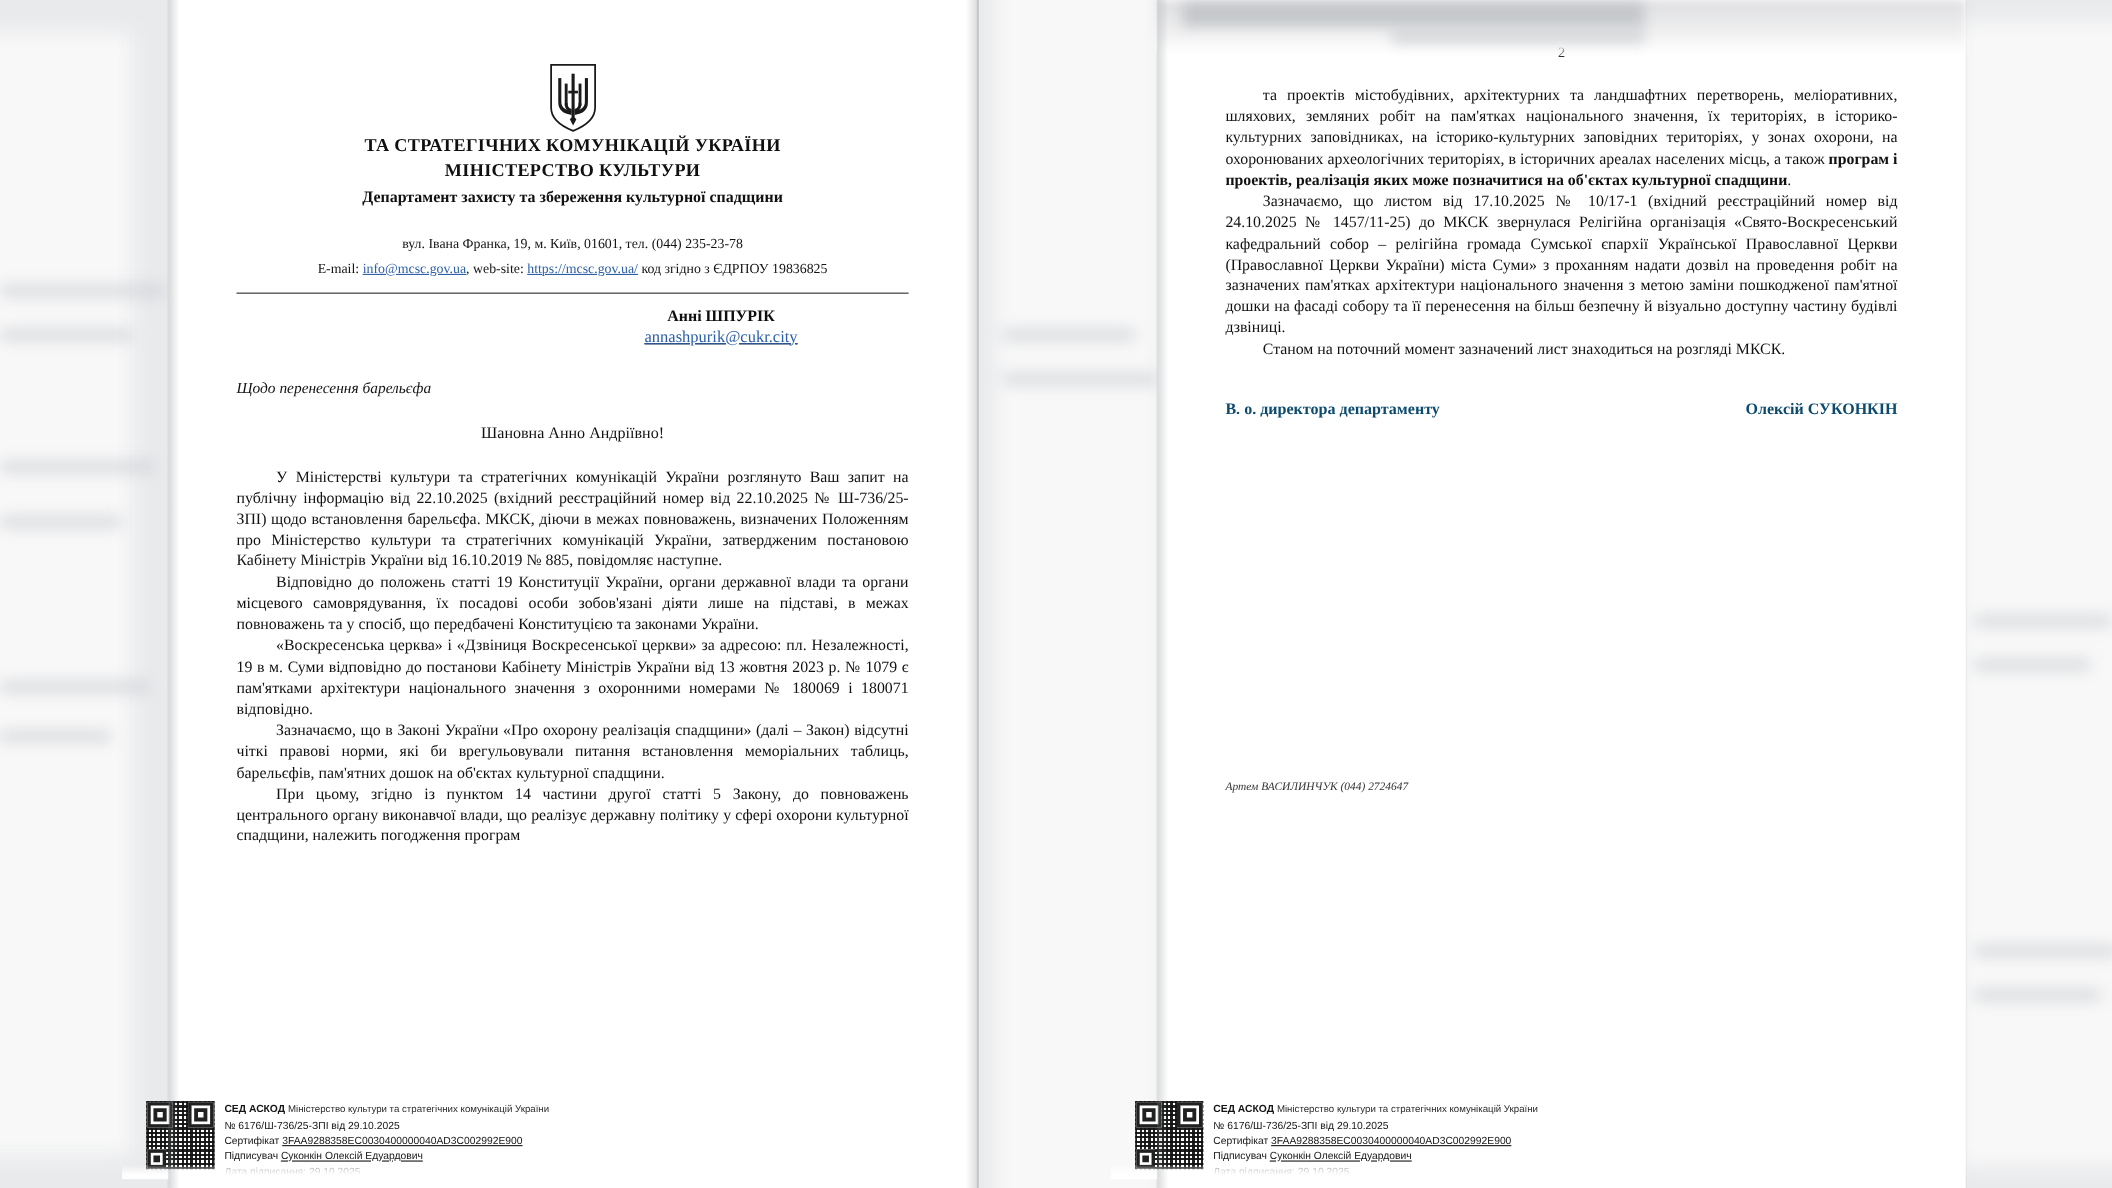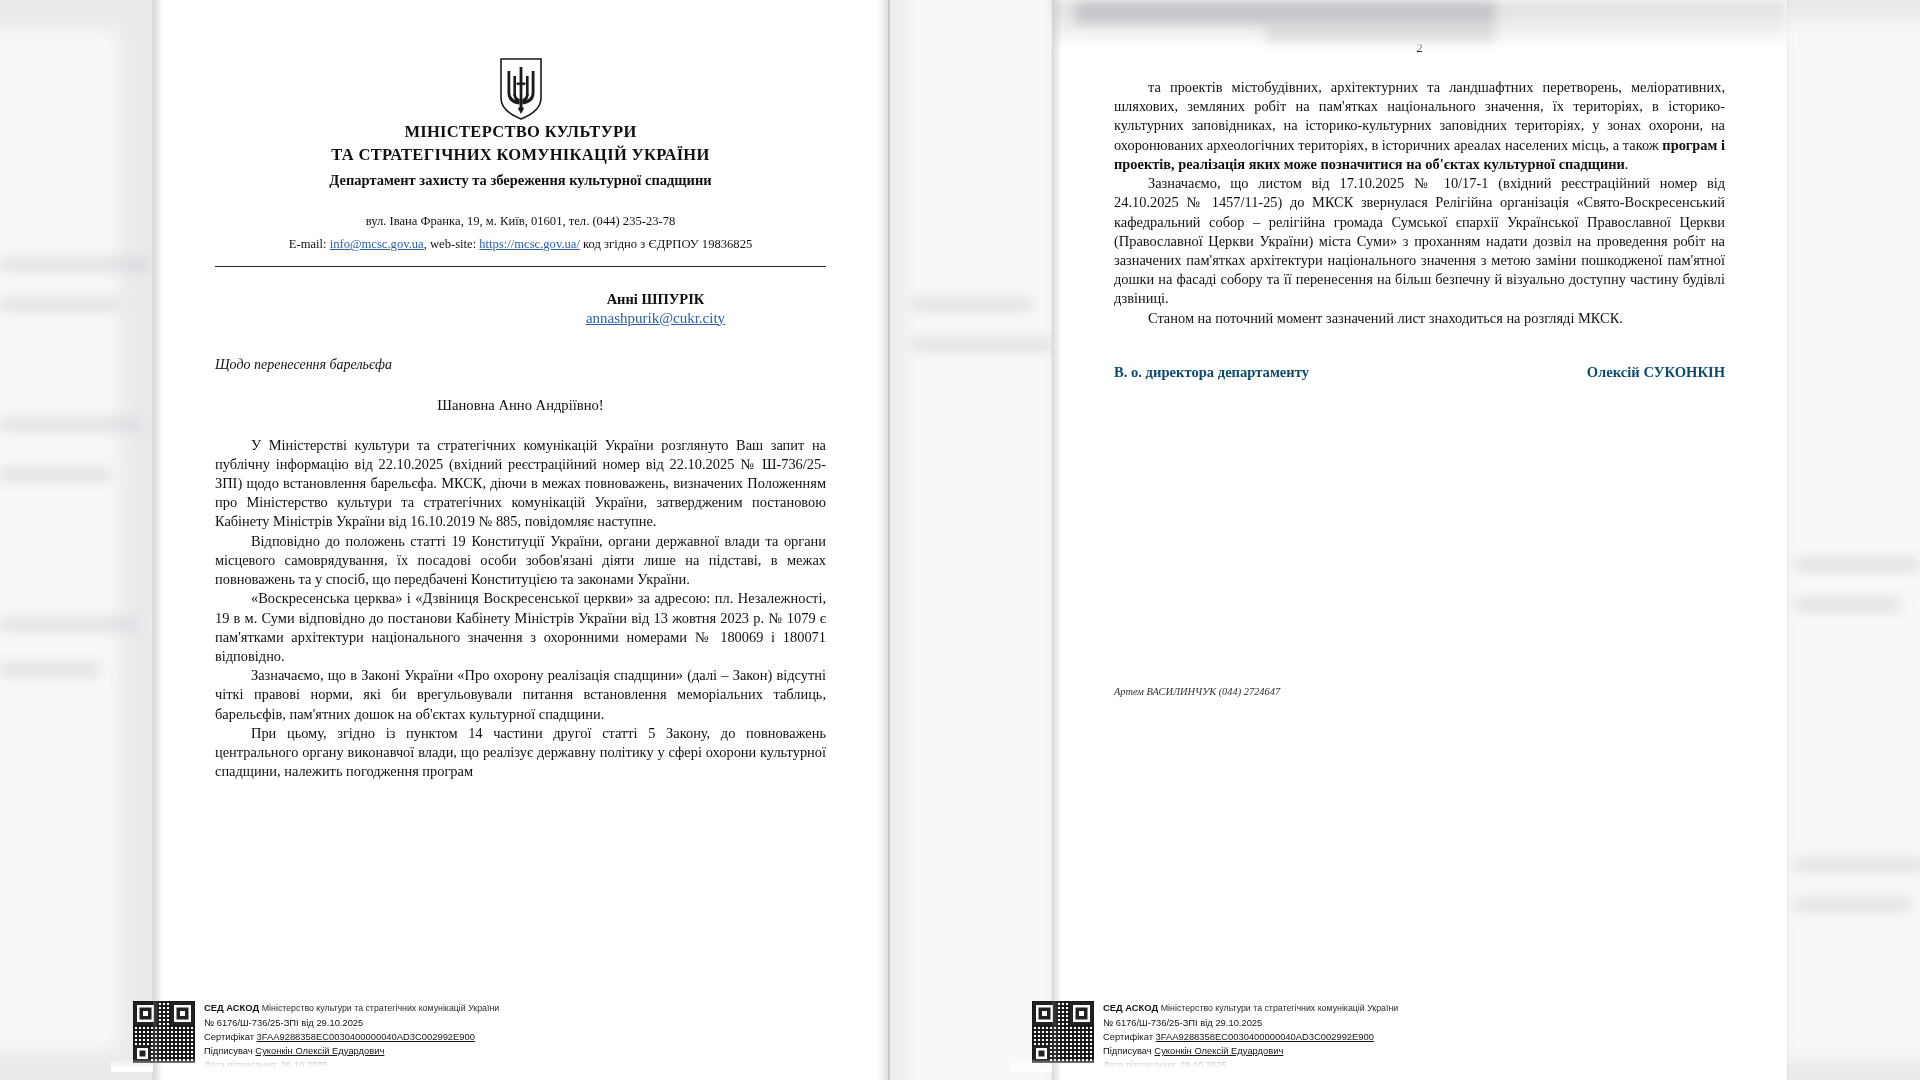--- a/index.html
+++ b/index.html
@@ -109,21 +109,21 @@
   .lnk { color: #2c5fa8; text-decoration: underline; }
 
   hr.rule {
     border: none;
     border-top: 1.1px solid #2a2a2a;
     margin: 14px 0 0 0;
   }
 
   
   .addressee {
-    margin-top: 24px;
+    margin-top: 13px;
     text-align: center;
     padding-left: 270px;
   }
   .addressee-name {
     font-weight: bold;
     font-size: 14.5px;
     color: #0f0f0f;
   }
   .addressee-mail {
     font-size: 15px;
@@ -175,21 +175,21 @@
     justify-content: space-between;
     align-items: baseline;
     font-weight: bold;
     font-size: 14.6px;
     color: #0c4a6e;
   }
 
   .executor {
     position: absolute;
     left: 62px;
-    top: 686px;
+    top: 710px;
     font-style: italic;
     font-size: 10.4px;
     color: #333;
   }
 
   
   .askod {
     position: absolute;
     left: -20px;
     bottom: 8px;
@@ -298,22 +298,22 @@
             <rect x="27" y="18" width="2.6" height="20"></rect>
             <path d="M14.4 36 C14.4 41 17 43.6 20.6 44.2 L20.6 41 C18 40.3 17 38.6 17 35.6 Z"></path>
             <path d="M29.6 36 C29.6 41 27 43.6 23.4 44.2 L23.4 41 C26 40.3 27 38.6 27 35.6 Z"></path>
             <path d="M22 47.5 L19 50.5 L22 56 L25 50.5 Z"></path>
             <rect x="17.6" y="24.5" width="8.8" height="2.4"></rect>
           </g>
         </svg>
       </div>
 
       <div class="lh">
+        <div class="lh-title">ТА СТРАТЕГІЧНИХ КОМУНІКАЦІЙ УКРАЇНИ</div>
         <div class="lh-title">МІНІСТЕРСТВО КУЛЬТУРИ</div>
-        <div class="lh-title">ТА СТРАТЕГІЧНИХ КОМУНІКАЦІЙ УКРАЇНИ</div>
         <div class="lh-dept">Департамент захисту та збереження культурної спадщини</div>
         <div class="lh-addr">вул. Івана Франка, 19, м. Київ, 01601, тел. (044) 235-23-78</div>
         <div class="lh-contacts"><span>E-mail: </span><a class="lnk" href="#">info@mcsc.gov.ua</a><span>, web-site: </span><a class="lnk" href="#">https://mcsc.gov.ua/</a><span> код згідно з ЄДРПОУ 19836825</span></div>
       </div>
 
       <hr class="rule">
 
       <div class="addressee">
         <div class="addressee-name">Анні ШПУРІК</div>
         <div class="addressee-mail"><a class="lnk" href="#">annashpurik@cukr.city</a></div>

